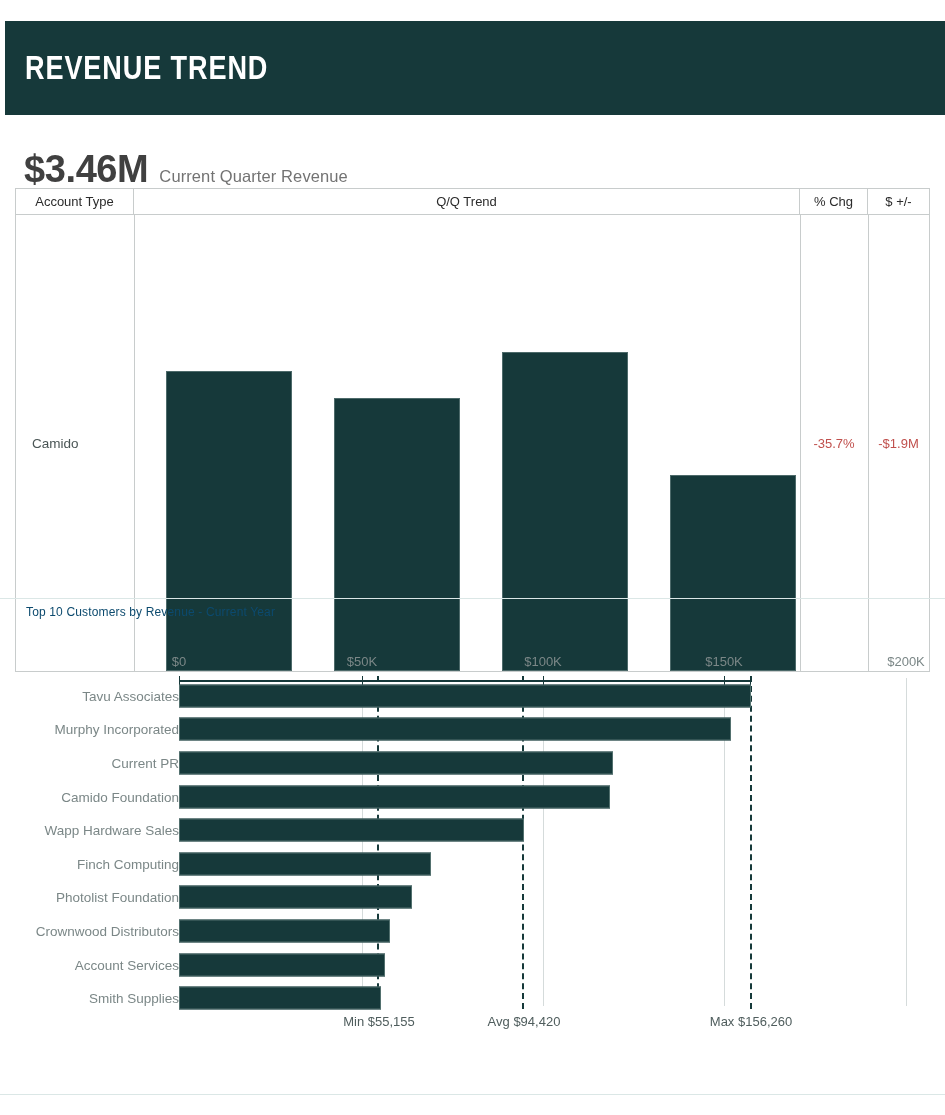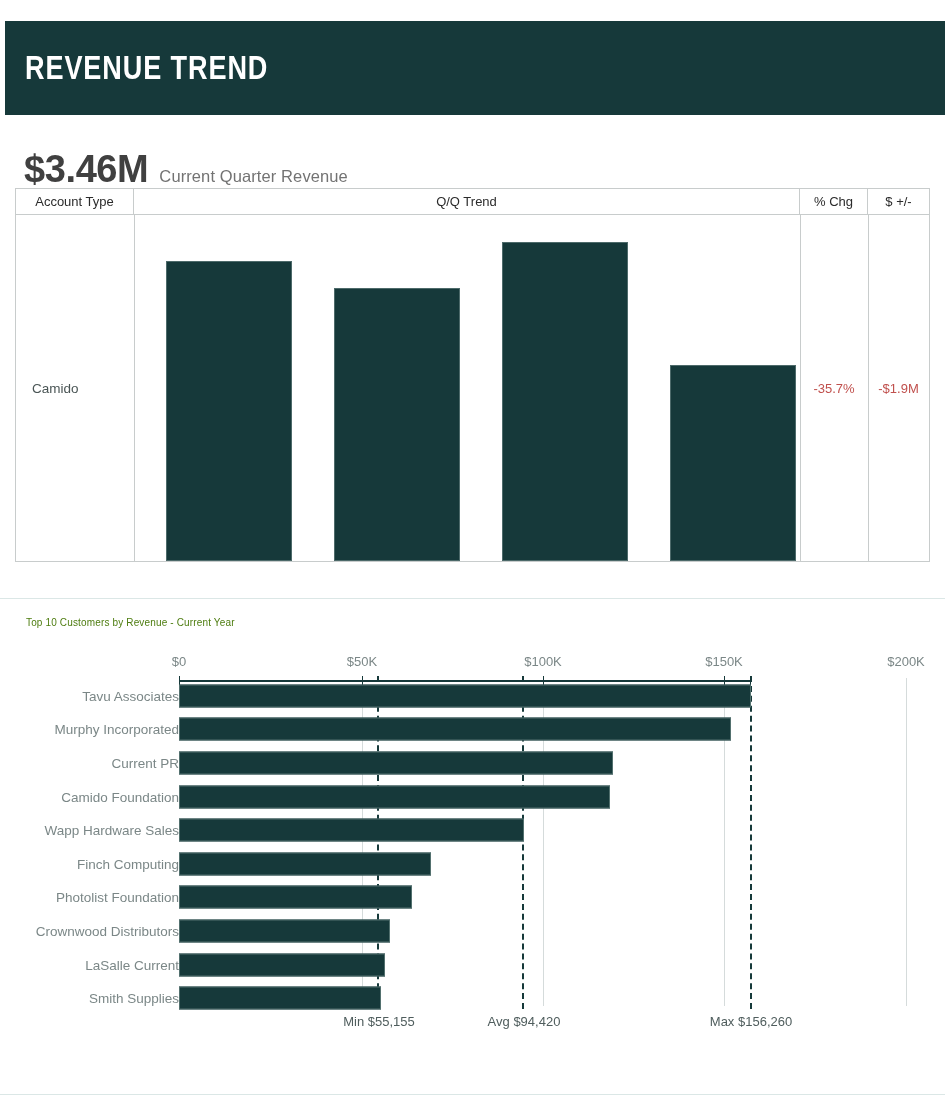--- a/index.html
+++ b/index.html
@@ -59,21 +59,21 @@
     color: #737373;
     letter-spacing: 0.1px;
   }
 
   
   .matrix {
     position: absolute;
     left: 15px;
     top: 188px;
     width: 915px;
-    height: 374px;
+    height: 484px;
     border: 1px solid #c8cccc;
     box-sizing: border-box;
     background: #fff;
   }
   .matrix-head {
     position: absolute;
     left: 0; top: 0; right: 0;
     height: 26px;
     border-bottom: 1px solid #c8cccc;
     box-sizing: border-box;
@@ -164,23 +164,23 @@
   .chart2 {
     position: absolute;
     left: 0;
     top: 604px;
     width: 945px;
     height: 460px;
   }
   .chart2-title {
     position: absolute;
     left: 26px;
-    top: 13px;
-    font-size: 10px;
-    color: #4d7c0f;
+    top: 1px;
+    font-size: 12px;
+    color: #0c4a6e;
     letter-spacing: 0.15px;
   }
 
   .c2-plot {
     position: absolute;
     left: 0;
     top: 0;
     width: 945px;
     height: 460px;
   }
@@ -320,21 +320,21 @@
     <div class="ref-label" style="left:751px;text-align:right;">Max $156,260</div>
 
     <div class="cat-label" style="top:92px;">Tavu Associates</div>
     <div class="cat-label" style="top:125px;">Murphy Incorporated</div>
     <div class="cat-label" style="top:159px;">Current PR</div>
     <div class="cat-label" style="top:193px;">Camido Foundation</div>
     <div class="cat-label" style="top:226px;">Wapp Hardware Sales</div>
     <div class="cat-label" style="top:260px;text-align:center;">Finch Computing</div>
     <div class="cat-label" style="top:293px;">Photolist Foundation</div>
     <div class="cat-label" style="top:327px;">Crownwood Distributors</div>
-    <div class="cat-label" style="top:361px;">LaSalle Current</div>
+    <div class="cat-label" style="top:361px;">Account Services</div>
     <div class="cat-label" style="top:394px;">Smith Supplies</div>
 
     <div class="hbar" style="left:179px; top:92px;  width:572px; height:23px;"></div>
     <div class="hbar" style="left:179px; top:125px; width:552px; height:23px;"></div>
     <div class="hbar" style="left:179px; top:159px; width:434px; height:23px;"></div>
     <div class="hbar" style="left:179px; top:193px; width:431px; height:23px;"></div>
     <div class="hbar" style="left:179px; top:226px; width:345px; height:23px;"></div>
     <div class="hbar" style="left:179px; top:260px; width:252px; height:23px;"></div>
     <div class="hbar" style="left:179px; top:293px; width:233px; height:23px;"></div>
     <div class="hbar" style="left:179px; top:327px; width:211px; height:23px;"></div>

